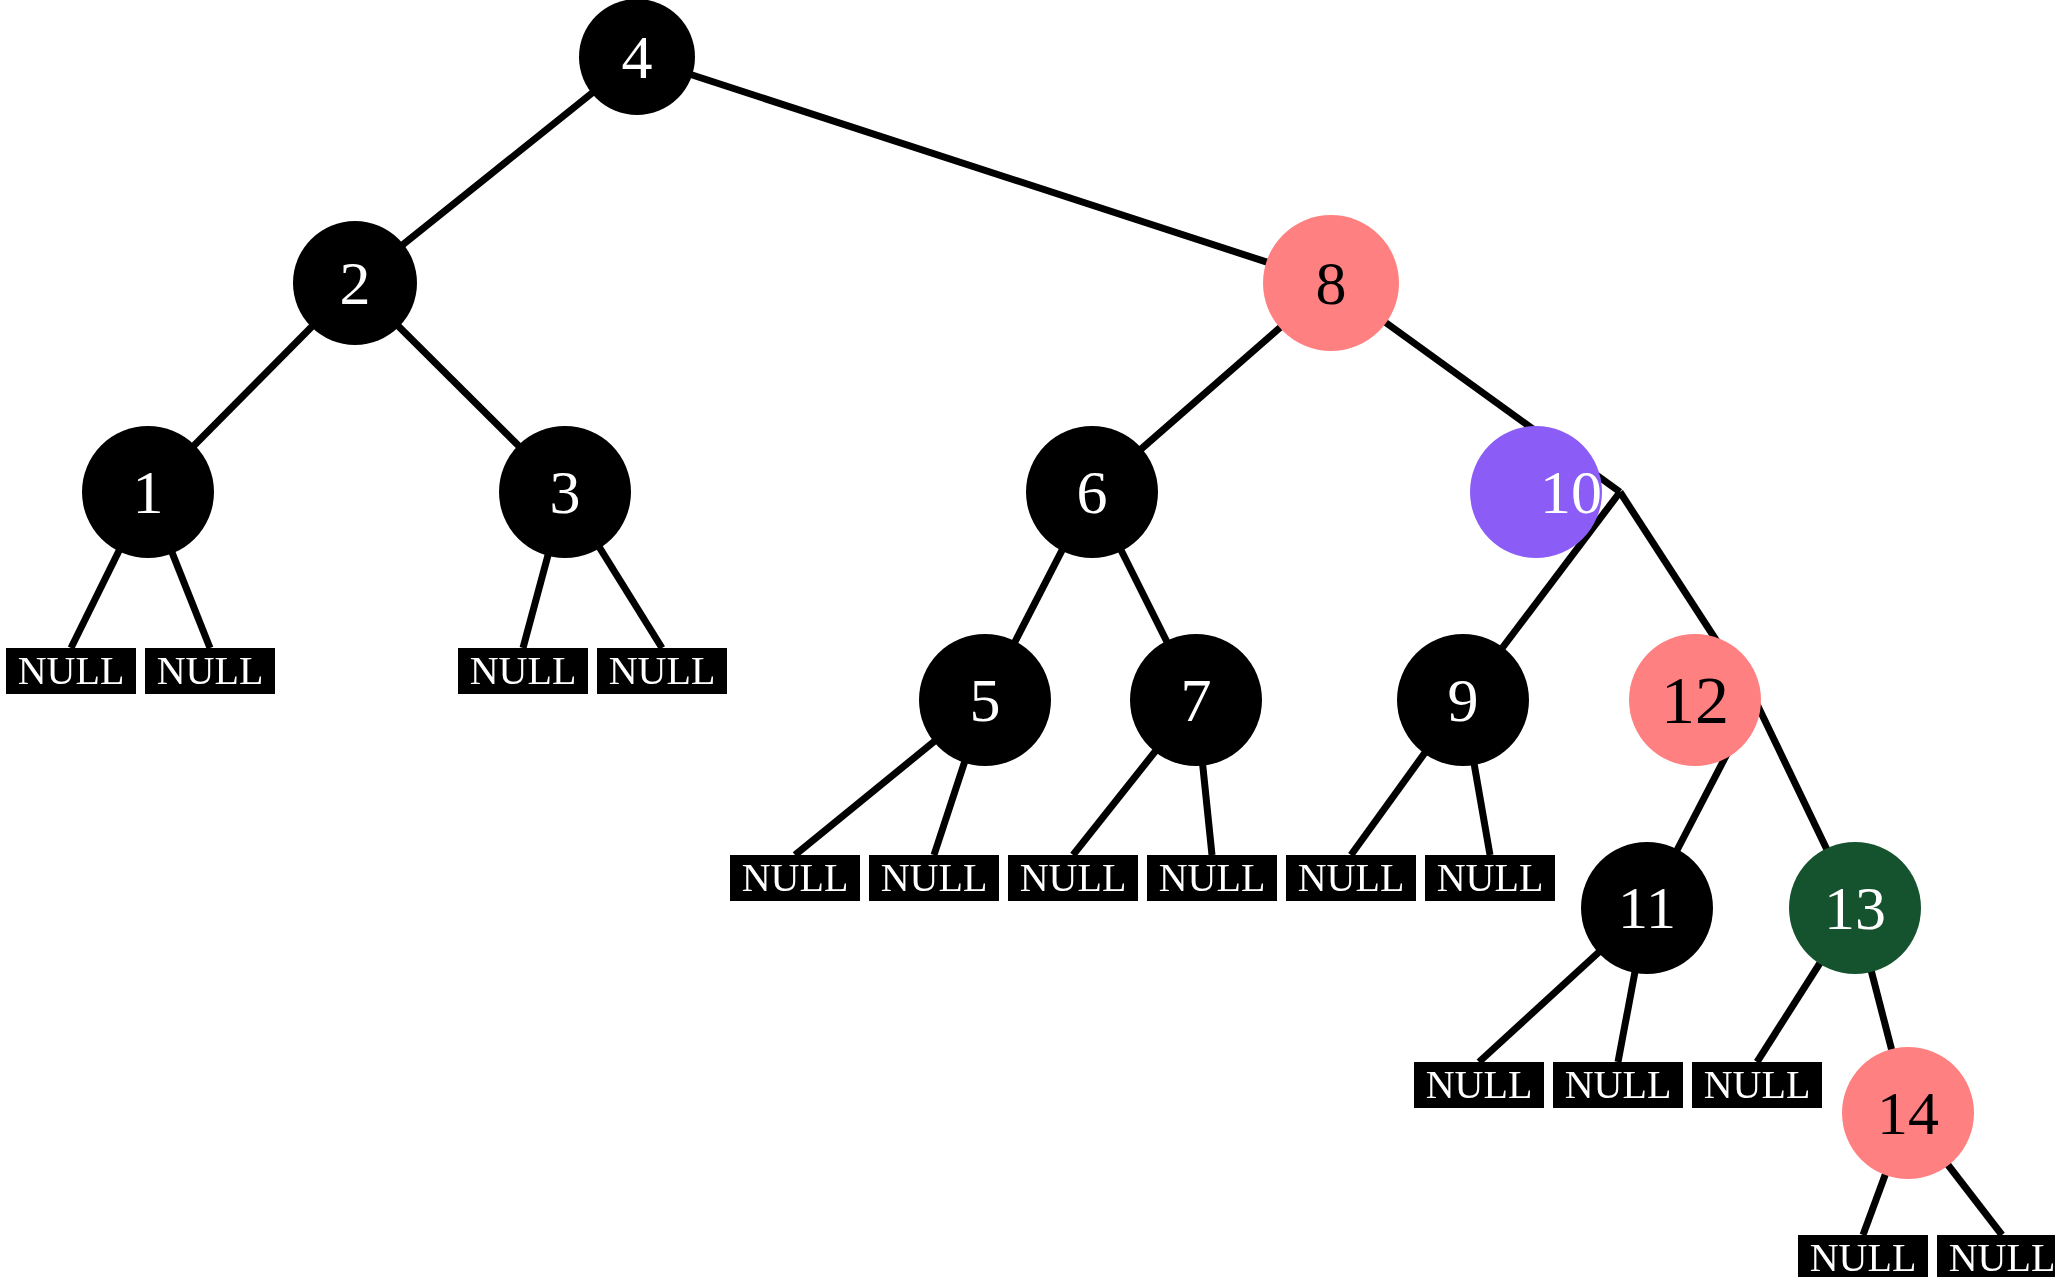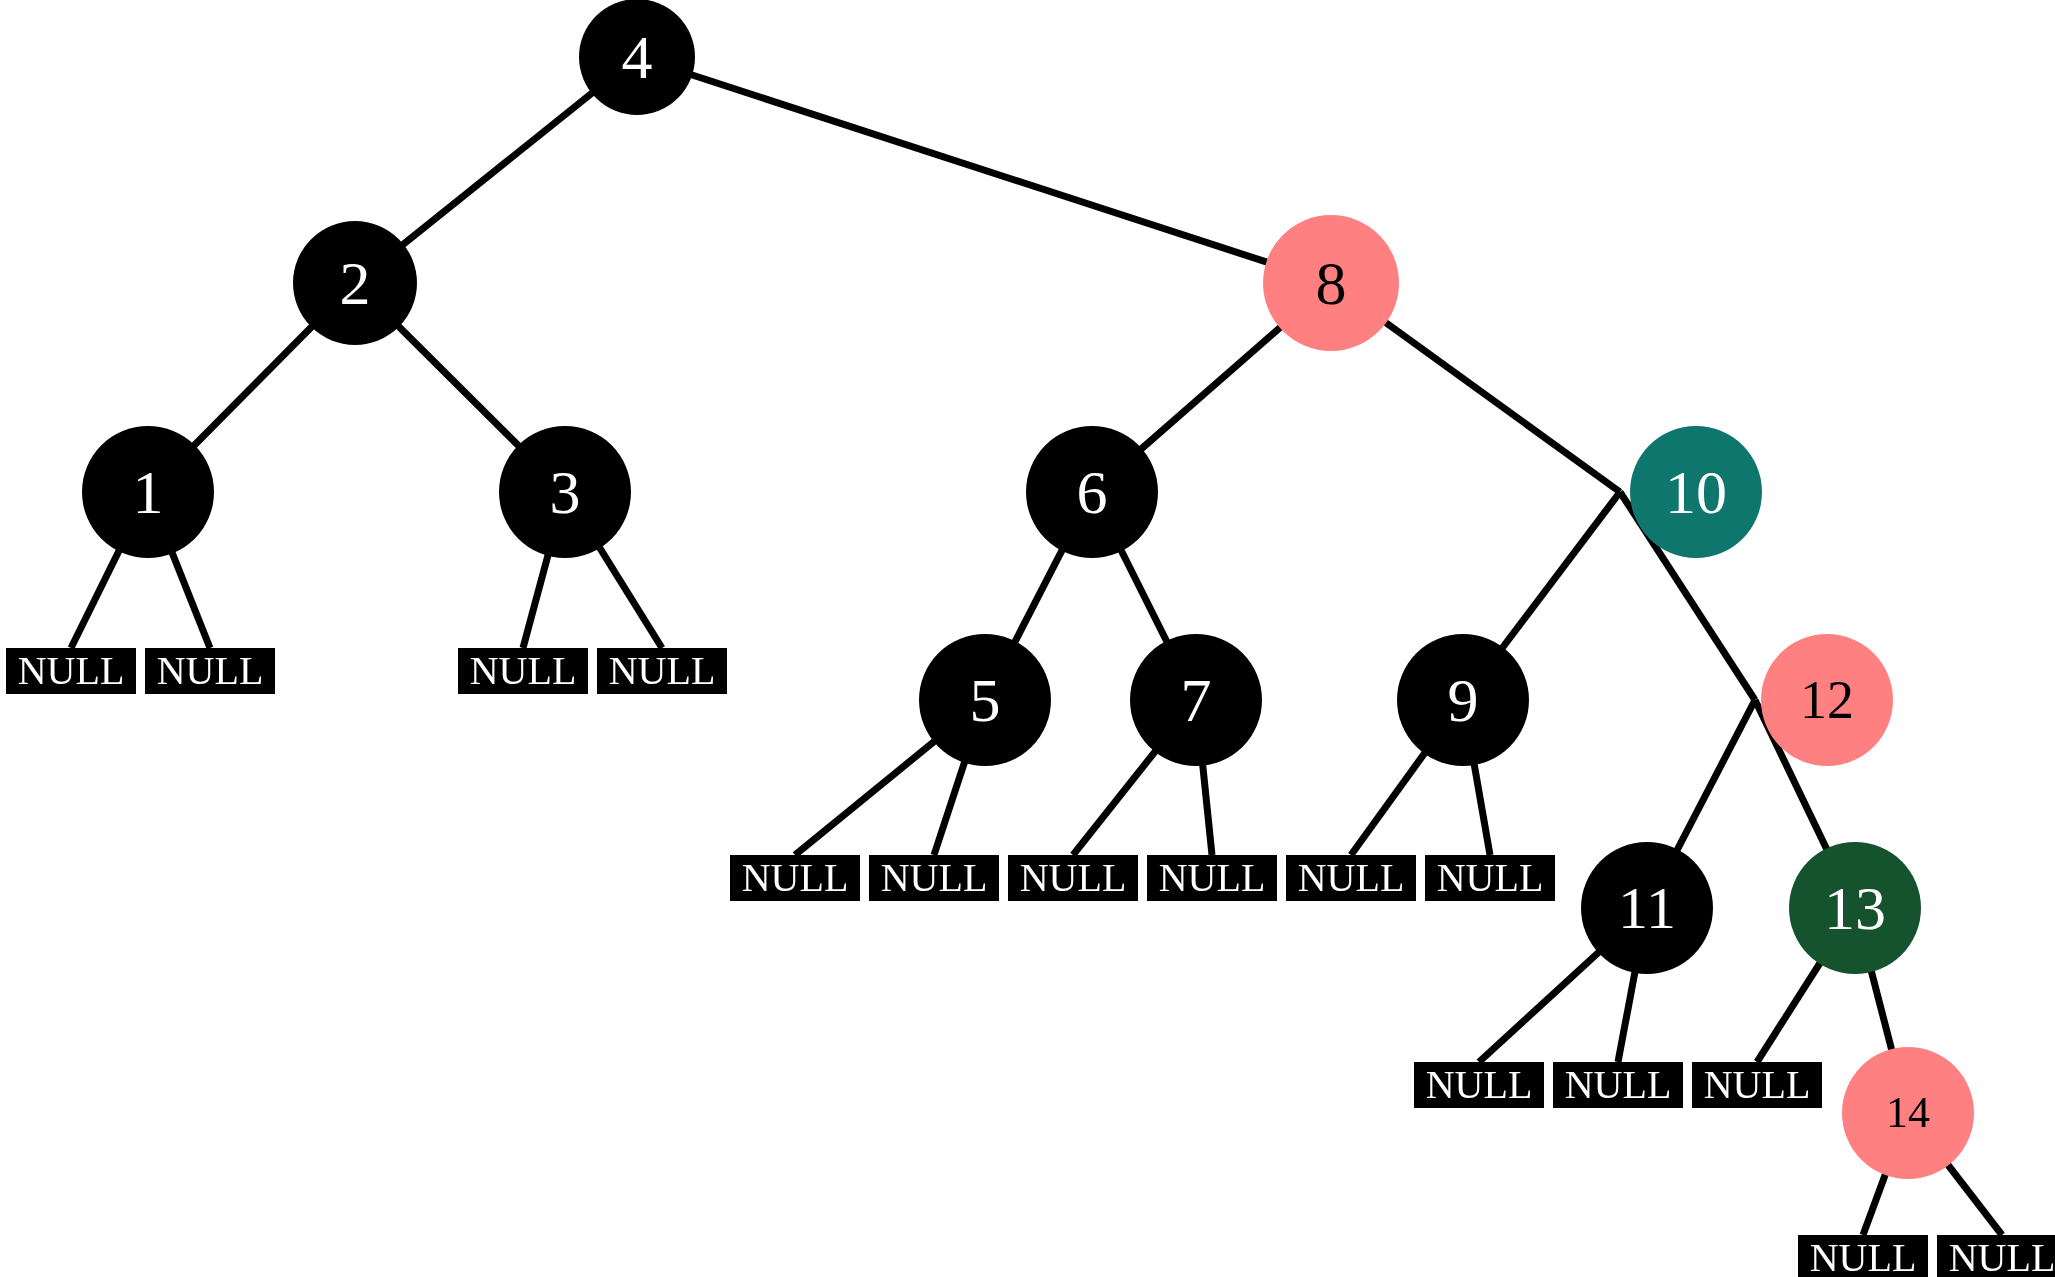--- a/index.html
+++ b/index.html
@@ -105,42 +105,42 @@
       </div>
       <div class="node black" style="left: 82px; top: 426px; width: 132px; height: 132px; font-size: 62px; background: rgb(0, 0, 0); color: rgb(255, 255, 255);">
         <span>1</span>
       </div>
       <div class="node black" style="left: 499px; top: 426px; width: 132px; height: 132px; font-size: 62px; background: rgb(0, 0, 0); color: rgb(255, 255, 255);">
         <span>3</span>
       </div>
       <div class="node black" style="left: 1026px; top: 426px; width: 132px; height: 132px; font-size: 62px; background: rgb(0, 0, 0); color: rgb(255, 255, 255);">
         <span>6</span>
       </div>
-      <div class="node black" style="left: 1630px; top: 426px; width: 132px; height: 132px; font-size: 62px; background: #0f766e; color: rgb(255, 255, 255);">
+      <div class="node black" style="left: 1470px; top: 426px; width: 132px; height: 132px; font-size: 62px; background: #8b5cf6; color: rgb(255, 255, 255); justify-content: flex-end;">
         <span>10</span>
       </div>
       <div class="node black" style="left: 919px; top: 634px; width: 132px; height: 132px; font-size: 62px; background: rgb(0, 0, 0); color: rgb(255, 255, 255);">
         <span>5</span>
       </div>
       <div class="node black" style="left: 1130px; top: 634px; width: 132px; height: 132px; font-size: 62px; background: rgb(0, 0, 0); color: rgb(255, 255, 255);">
         <span>7</span>
       </div>
       <div class="node black" style="left: 1397px; top: 634px; width: 132px; height: 132px; font-size: 62px; background: rgb(0, 0, 0); color: rgb(255, 255, 255);">
         <span>9</span>
       </div>
-      <div class="node red" style="left: 1761px; top: 634px; width: 132px; height: 132px; font-size: 54px; background: rgb(255, 128, 128); color: rgb(0, 0, 0);">
+      <div class="node red" style="left: 1629px; top: 634px; width: 132px; height: 132px; font-size: 68px; background: rgb(255, 128, 128); color: rgb(0, 0, 0);">
         <span>12</span>
       </div>
       <div class="node black" style="left: 1581px; top: 842px; width: 132px; height: 132px; font-size: 60px; background: rgb(0, 0, 0); color: rgb(255, 255, 255);">
         <span>11</span>
       </div>
       <div class="node black" style="left: 1789px; top: 842px; width: 132px; height: 132px; font-size: 62px; background: #14532d; color: rgb(255, 255, 255);">
         <span>13</span>
       </div>
-      <div class="node red" style="left: 1842px; top: 1047px; width: 132px; height: 132px; font-size: 44px; background: rgb(255, 128, 128); color: rgb(0, 0, 0);">
+      <div class="node red" style="left: 1842px; top: 1047px; width: 132px; height: 132px; font-size: 62px; background: rgb(255, 128, 128); color: rgb(0, 0, 0);">
         <span>14</span>
       </div>
     </div>
   <div id="nulls-layer">
       <div class="nullbox" style="left: 6px; top: 648px; width: 130px; height: 46px; font-size: 40px; background: rgb(0, 0, 0); color: rgb(255, 255, 255);">
         <span>NULL</span>
       </div>
       <div class="nullbox" style="left: 145px; top: 648px; width: 130px; height: 46px; font-size: 40px; background: rgb(0, 0, 0); color: rgb(255, 255, 255);">
         <span>NULL</span>
       </div>

